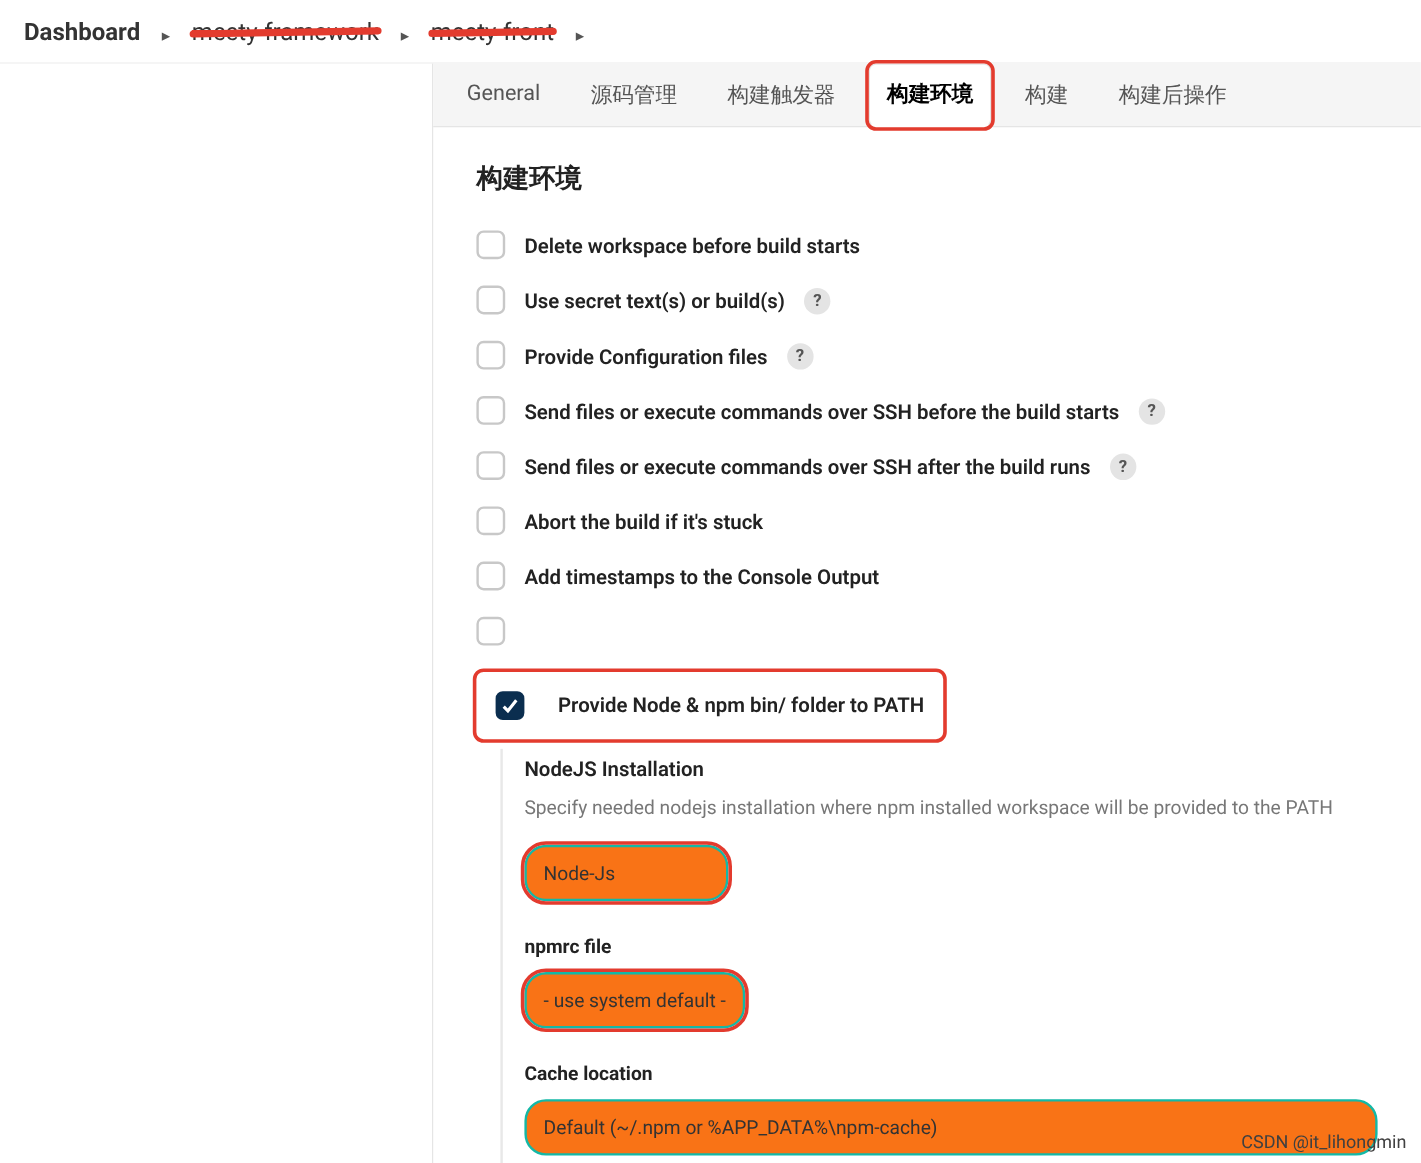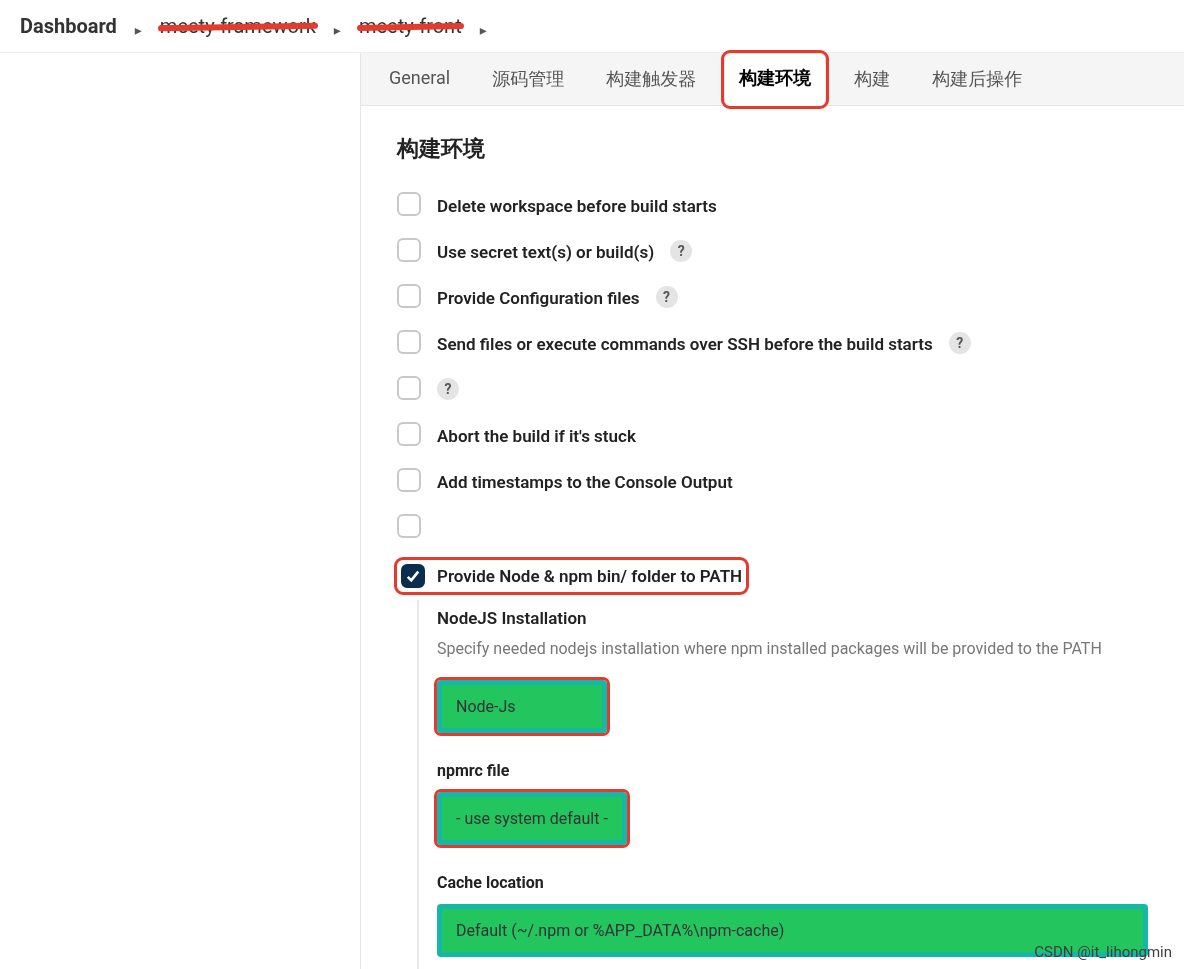--- a/index.html
+++ b/index.html
@@ -18,26 +18,26 @@
   .tab.active { background:#fff; color:#000; font-weight:700; border:1px solid #e5e5e5; border-bottom:1px solid #fff; margin-bottom:-1px; padding:12px 14px;}
   .highlight-red { outline:3px solid #e33b2e; outline-offset:0; border-radius:6px; }
   .content { padding: 28px 36px; }
   h2.section-title { font-size:22px; font-weight:700; margin:0 0 28px 0; color:#222;}
   .opt-row { display:flex; align-items:flex-end; gap:16px; margin-bottom:22px; }
   .chk { width:24px; height:24px; border:2px solid #c8c8c8; border-radius:6px; flex:0 0 24px; display:flex; align-items:center; justify-content:center; background:#fff;}
   .chk.checked { background:#0b2e4f; border-color:#0b2e4f; color:#fff; }
   .chk.checked svg { width:14px; height:14px; stroke:#fff; stroke-width:3; fill:none;}
   .opt-label { font-size:17px; font-weight:600; color:#222; }
   .help { width:22px; height:22px; border-radius:11px; background:#e4e4e4; color:#555; font-size:14px; font-weight:700; display:flex; align-items:center; justify-content:center; }
-  .node-wrap { display:flex; align-items:center; gap:12px; padding:4px; width:fit-content; margin-bottom:8px;}
+  .node-wrap { display:flex; align-items:center; gap:28px; padding:16px; width:fit-content; margin-bottom:8px;}
   .sub { margin-left:20px; border-left:2px solid #e8e8e8; padding:8px 0 8px 18px; margin-bottom:28px;}
   .sub-title { font-size:17px; font-weight:600; color:#222; margin-bottom:10px; }
   .sub-desc { font-size:16px; color:#777; margin-bottom:20px; line-height:1.4;}
   .field-label { font-size:16px; font-weight:700; color:#222; margin-bottom:12px; }
-  .select-like { border:5px solid #14b8a6; border-radius:4px; padding:12px 14px; font-size:16px; color:#333; background:#22c55e; min-width:170px; display:inline-block; margin-bottom:28px;}
+  .select-like { border:2px solid #14b8a6; border-radius:18px; padding:12px 14px; font-size:16px; color:#333; background:#f97316; min-width:170px; display:inline-block; margin-bottom:28px;}
   .select-wide { display:block; width:100%;margin-top:11px; }
   .watermark { position:fixed; right:12px; bottom:8px; color:#404040; font-size:15px;}
 </style>
 </head>
 <body>
 
 <div class="breadcrumbs">
   <span class="crumb bold">Dashboard</span>
   <span class="chev">▸</span>
   <span class="crumb redacted">meety-framework</span>
@@ -79,20 +79,21 @@
       </div>
 
       <div class="opt-row">
         <div class="chk"></div>
         <span class="opt-label">Send files or execute commands over SSH before the build starts</span>
         <span class="help">?</span>
       </div>
 
       <div class="opt-row">
         <div class="chk"></div>
+        <span class="opt-label">Send files or execute commands over SSH after the build runs</span>
         <span class="help">?</span>
       </div>
 
       <div class="opt-row">
         <div class="chk"></div>
         <span class="opt-label">Abort the build if it's stuck</span>
       </div>
 
       <div class="opt-row">
         <div class="chk"></div>
@@ -107,21 +108,21 @@
         <div class="chk checked">
           <svg viewBox="0 0 16 16">
               <polyline points="2,9 6,13 14,3"></polyline>
             </svg>
         </div>
         <span class="opt-label">Provide Node &amp; npm bin/ folder to PATH</span>
       </div>
 
       <div class="sub">
         <div class="sub-title">NodeJS Installation</div>
-        <div class="sub-desc">Specify needed nodejs installation where npm installed packages will be provided to the PATH</div>
+        <div class="sub-desc">Specify needed nodejs installation where npm installed workspace will be provided to the PATH</div>
         <div class="select-like highlight-red">Node-Js</div>
 
         <div class="field-label">npmrc file</div>
         <div class="select-like highlight-red">- use system default -</div>
 
         <div class="field-label">Cache location</div>
         <div class="select-like select-wide">Default (~/.npm or %APP_DATA%\npm-cache)</div>
       </div>
 
     </div>

